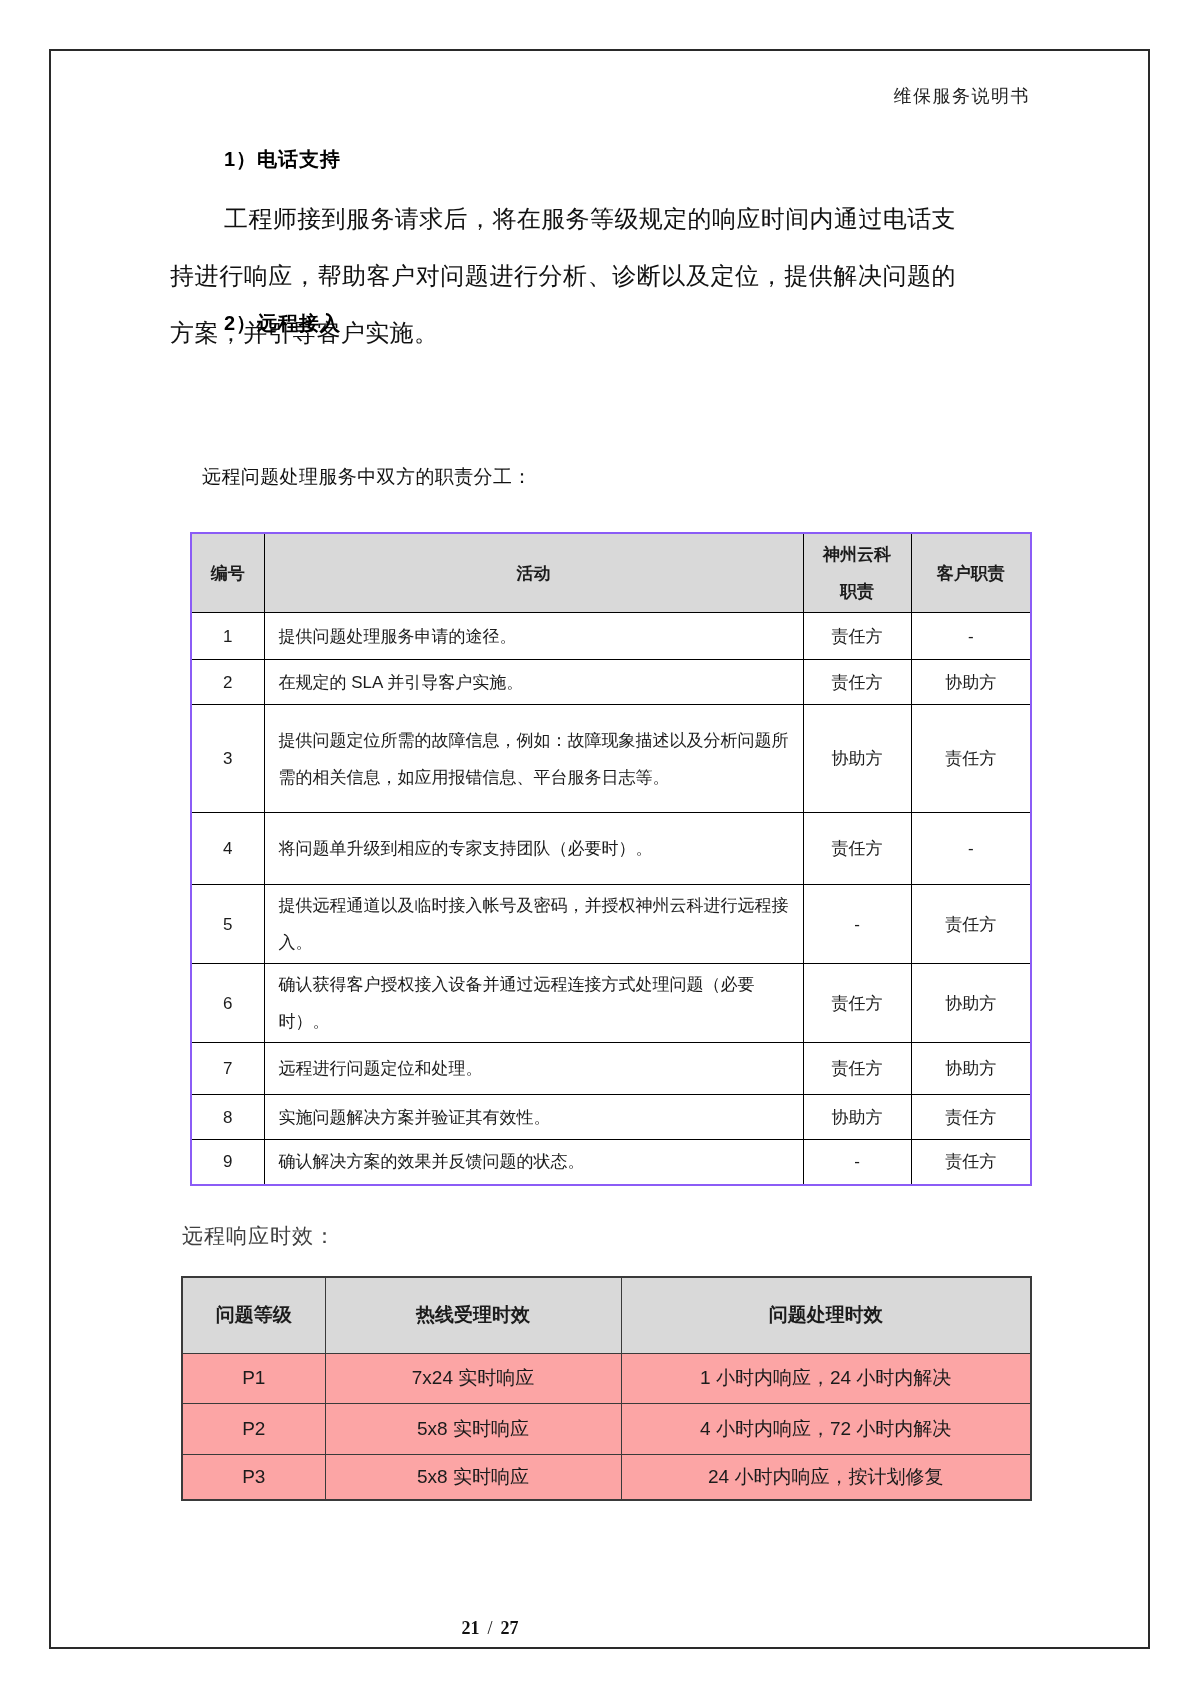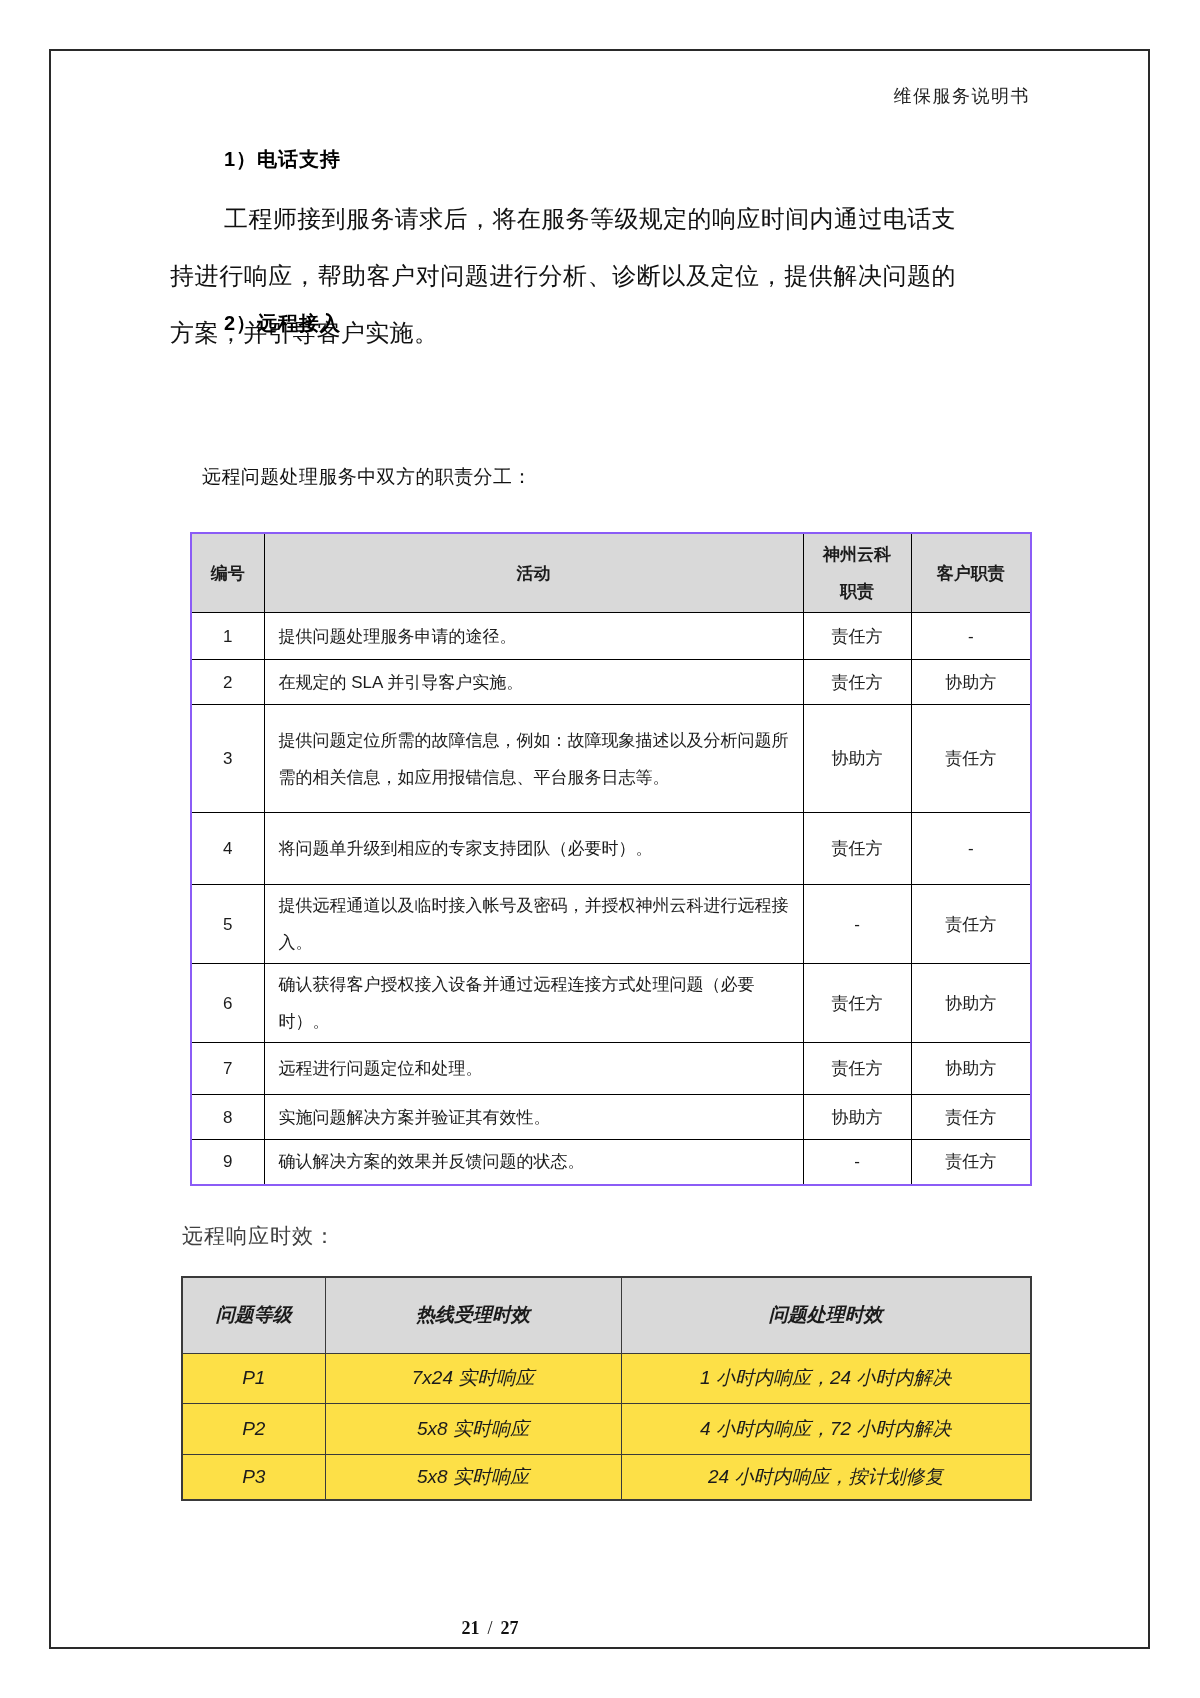--- a/index.html
+++ b/index.html
@@ -76,24 +76,23 @@
   }
   .sla-table {
     position: absolute; left: 181px; top: 1276px; width: 849px;
     border: 2px solid #3a3a3a;
     font-size: 19px;
   }
   .sla-table th, .sla-table td {
     border: 1.5px solid #3a3a3a;
     text-align: center; vertical-align: middle;
     padding: 2px 6px;
-    font-style: italic;
   }
   .sla-table th { background: #d9d9d9; font-weight: bold; }
-  .sla-table td { background: #fde047; }
+  .sla-table td { background: #fca5a5; }
 
   .page-footer {
     position: absolute; top: 1618px; left: 0; width: 980px;
     text-align: center;
     font-family: "Liberation Serif", serif;
     font-size: 18px; color: #111;
   }
   .page-footer .num { font-weight: bold; }
   .page-footer .sep { font-weight: normal; padding: 0 8px; }
 </style>

